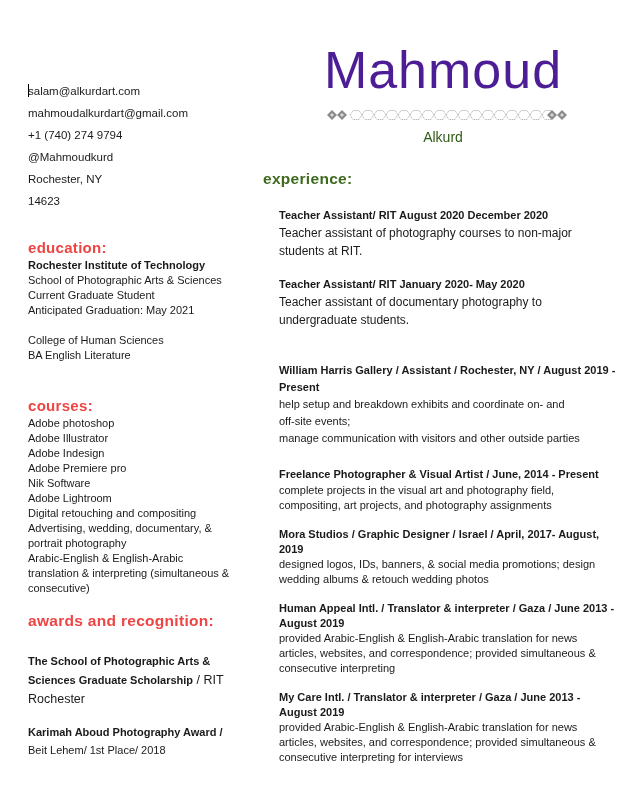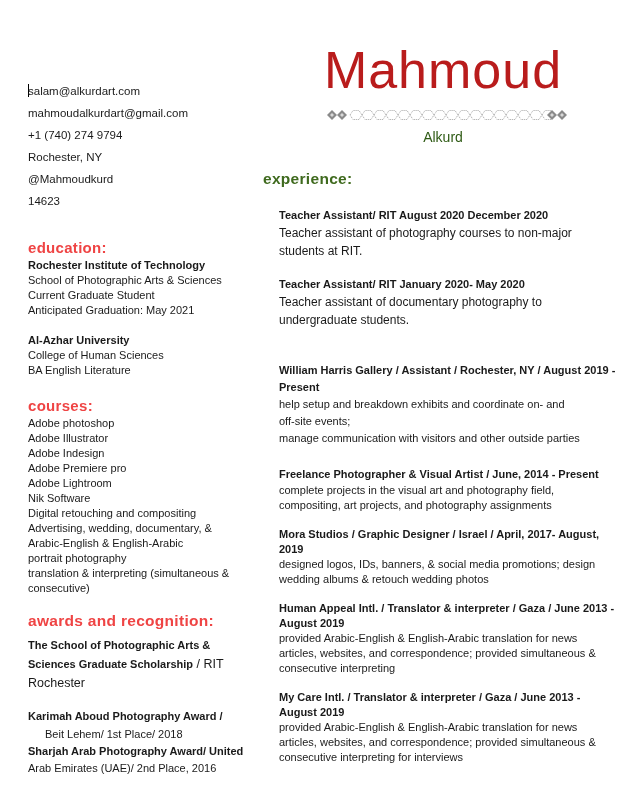--- a/index.html
+++ b/index.html
@@ -7,21 +7,21 @@
            font-family: "Liberation Sans", sans-serif; color: #1a1a1a; }
     .abs { position: absolute; }
 
     
     .contact { left: 28px; top: 84px; width: 230px; }
     .contact .line { font-size: 11.5px; height: 22px; line-height: 14px; white-space: nowrap; }
     .cursor { display: inline-block; width: 1px; height: 13px; background: #000; vertical-align: -2px; margin-right: -1px; }
 
     
     .name { left: 262px; top: 40px; width: 362px; text-align: center; font-size: 52px;
-            line-height: 60px; color: #b91c1c; letter-spacing: 1px; }
+            line-height: 60px; color: #4c1d95; letter-spacing: 1px; }
     .ornament { left: 326px; top: 109px; width: 242px; height: 12px; }
     .surname { left: 262px; top: 129px; width: 362px; text-align: center; font-size: 14px; color: #2e5a14; }
 
     .section-title-red { color: #ef4444; font-weight: bold; font-size: 15px; letter-spacing: 0.3px; }
     .section-title-green { color: #3f6a1e; font-weight: bold; font-size: 15px; letter-spacing: 0.3px; }
 
     
     .left { left: 28px; width: 226px; font-size: 11px; line-height: 15px; }
     .bold { font-weight: bold; }
     .edu-block { margin-bottom: 15px; }
@@ -40,22 +40,22 @@
     .job.big .desc { font-size: 12px; line-height: 18px; }
     .job.mid .desc-line { font-size: 11px; line-height: 17px; }
   </style>
 </head>
 <body>
 
 <div class="abs contact">
   <div class="line"><span class="cursor"></span><span>salam@alkurdart.com</span></div>
   <div class="line">mahmoudalkurdart@gmail.com</div>
   <div class="line">+1 (740) 274 9794</div>
+  <div class="line">@Mahmoudkurd</div>
   <div class="line">Rochester, NY</div>
-  <div class="line">@Mahmoudkurd</div>
   <div class="line">14623</div>
 </div>
 
 <div class="abs name">Mahmoud</div>
 <svg class="abs ornament" viewBox="0 0 242 12" xmlns="http://www.w3.org/2000/svg">
   <g id="orn" fill="none" stroke="#9a9a9a" stroke-width="0.9" stroke-dasharray="1 1">
       <path d="M24 6 L27 1.5 L33 1.5 L36 6 L33 10.5 L27 10.5 Z"></path>
       <path d="M36 6 L39 1.5 L45 1.5 L48 6 L45 10.5 L39 10.5 Z"></path>
       <path d="M48 6 L51 1.5 L57 1.5 L60 6 L57 10.5 L51 10.5 Z"></path>
       <path d="M60 6 L63 1.5 L69 1.5 L72 6 L69 10.5 L63 10.5 Z"></path>
@@ -86,58 +86,53 @@
 
 <div class="abs left" style="top:240px;">
   <div class="section-title-red" style="margin-bottom:3px;">education:</div>
   <div class="edu-block">
     <div class="bold">Rochester Institute of Technology</div>
     <div>School of Photographic Arts &amp; Sciences</div>
     <div>Current Graduate Student</div>
     <div>Anticipated Graduation: May 2021</div>
   </div>
   <div class="edu-block">
-    <div class="bold">Al-Azhar University</div>
     <div>College of Human Sciences</div>
     <div>BA English Literature</div>
   </div>
 </div>
 
 <div class="abs left skills" style="top:398px;">
   <div class="section-title-red" style="margin-bottom:3px;">courses:</div>
   <div id="skills-list">
       <div class="item">Adobe photoshop</div>
       <div class="item">Adobe Illustrator</div>
       <div class="item">Adobe Indesign</div>
       <div class="item">Adobe Premiere pro</div>
+      <div class="item">Nik Software</div>
       <div class="item">Adobe Lightroom</div>
-      <div class="item">Nik Software</div>
       <div class="item">Digital retouching and compositing</div>
       <div class="item">Advertising, wedding, documentary, &amp;</div>
+      <div class="item">portrait photography</div>
       <div class="item">Arabic-English &amp; English-Arabic</div>
-      <div class="item">portrait photography</div>
       <div class="item">translation &amp; interpreting (simultaneous &amp;</div>
       <div class="item">consecutive)</div>
     </div>
 </div>
 
 <div class="abs left awards" style="top:613px;">
-  <div class="section-title-red" style="font-size:15.5px; margin-bottom:8px;">awards and recognition:</div>
+  <div class="section-title-red" style="font-size:15.5px; margin-bottom:24px;">awards and recognition:</div>
   <div class="award" style="margin-bottom:14px;">
     <div class="award-line bold">The School of Photographic Arts &amp;</div>
     <div class="award-line"><span class="bold">Sciences Graduate Scholarship</span><span class="plain-large"> / RIT</span></div>
     <div class="award-line plain-large">Rochester</div>
   </div>
   <div class="award" style="margin-bottom:0;">
     <div class="award-line bold">Karimah Aboud Photography Award /</div>
-    <div class="award-line" style="line-height:17px;margin-left:17px;">Beit Lehem/ 1st Place/ 2018</div>
-  </div>
-  <div class="award">
-    <div class="award-line" style="line-height:17px;"><span class="bold">Sharjah Arab Photography Award/ United</span></div>
-    <div class="award-line" style="line-height:17px;">Arab Emirates (UAE)/ 2nd Place, 2016</div>
+    <div class="award-line" style="line-height:17px;">Beit Lehem/ 1st Place/ 2018</div>
   </div>
 </div>
 
 <div class="abs section-title-green" style="left:263px; top:170px; font-size:15.5px;">experience:</div>
 
 <div class="abs right" style="top:0; height:805px;">
   <div class="job big" style="top:207px;">
     <div class="title">Teacher Assistant/ RIT August 2020 December 2020</div>
     <div class="desc">Teacher assistant of photography courses to non-major</div>
     <div class="desc">students at RIT.</div>

